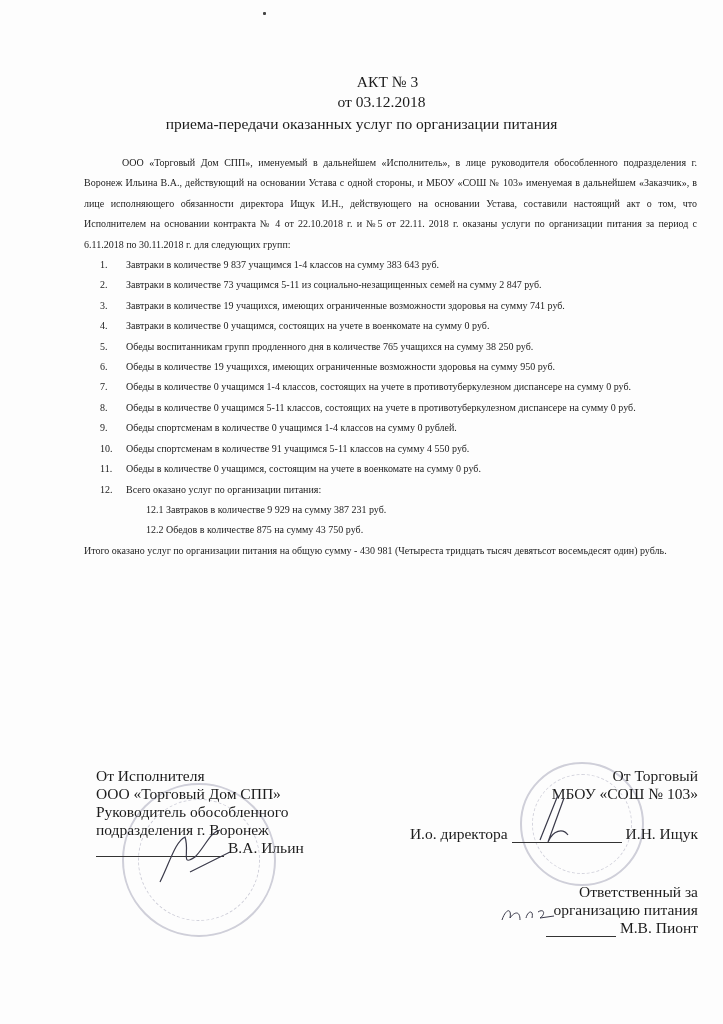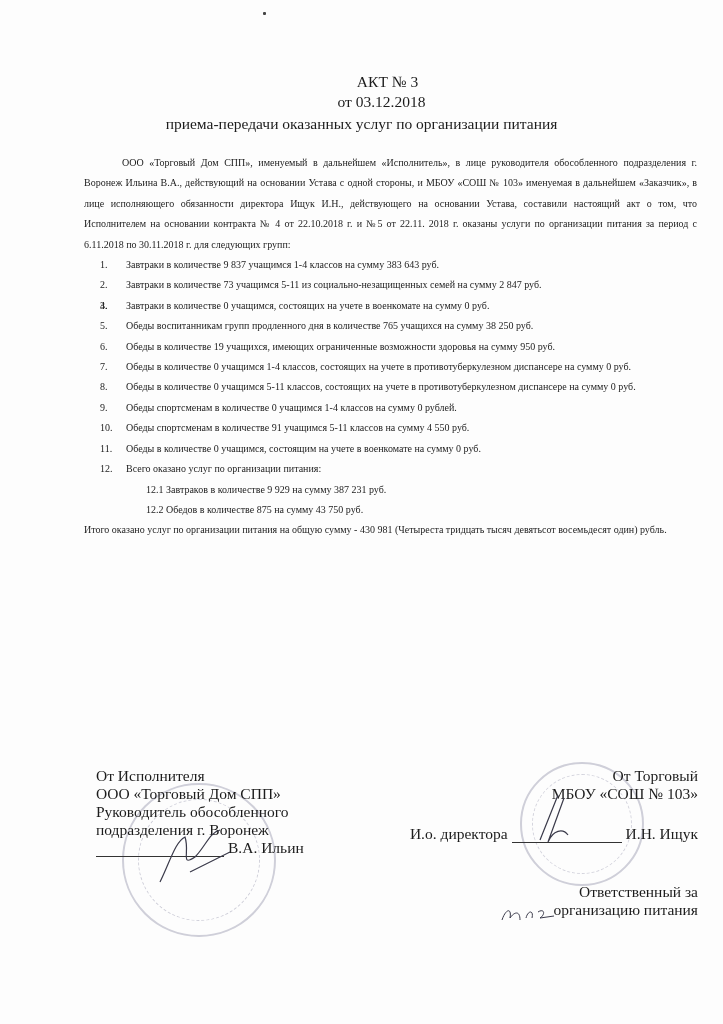--- a/index.html
+++ b/index.html
@@ -54,21 +54,21 @@
     <div class="date">от 03.12.2018</div>
     <div class="subtitle">приема-передачи оказанных услуг по организации питания</div>
   </div>
 
   <div class="body-text">
     <p class="intro">ООО «Торговый Дом СПП», именуемый в дальнейшем «Исполнитель», в лице руководителя обособленного подразделения г. Воронеж Ильина В.А., действующий на основании Устава с одной стороны, и МБОУ «СОШ № 103» именуемая в дальнейшем «Заказчик», в лице исполняющего обязанности директора Ищук И.Н., действующего на основании Устава, составили настоящий акт о том, что Исполнителем на основании контракта № 4 от 22.10.2018 г.  и №5 от 22.11. 2018 г. оказаны услуги по организации питания за период с 6.11.2018 по 30.11.2018 г. для следующих групп:</p>
 
     <ol class="items">
       <li><span class="num">1.</span><span>Завтраки в количестве 9 837 учащимся 1-4 классов на сумму 383 643 руб.</span></li>
       <li><span class="num">2.</span><span>Завтраки в количестве 73 учащимся 5-11 из социально-незащищенных семей на сумму 2 847 руб.</span></li>
-      <li><span class="num">3.</span></li>
+      <li><span class="num">3.</span><span>Завтраки в количестве 19 учащихся, имеющих ограниченные возможности здоровья на сумму 741 руб.</span></li>
       <li><span class="num">4.</span><span>Завтраки в количестве 0 учащимся, состоящих на учете в военкомате на сумму 0 руб.</span></li>
       <li><span class="num">5.</span><span>Обеды воспитанникам групп продленного дня в количестве 765 учащихся на сумму 38 250 руб.</span></li>
       <li><span class="num">6.</span><span>Обеды в количестве 19 учащихся, имеющих ограниченные возможности здоровья на сумму 950 руб.</span></li>
       <li><span class="num">7.</span><span>Обеды в количестве 0 учащимся 1-4 классов, состоящих на учете в противотуберкулезном диспансере на сумму 0 руб.</span></li>
       <li><span class="num">8.</span><span>Обеды в количестве 0 учащимся 5-11 классов, состоящих на учете в противотуберкулезном диспансере на сумму 0 руб.</span></li>
       <li><span class="num">9.</span><span>Обеды спортсменам в количестве 0 учащимся 1-4 классов на сумму 0 рублей.</span></li>
       <li><span class="num">10.</span><span>Обеды спортсменам в количестве 91 учащимся 5-11 классов на сумму 4 550 руб.</span></li>
       <li><span class="num">11.</span><span>Обеды в количестве 0 учащимся, состоящим на учете в военкомате на сумму 0 руб.</span></li>
       <li><span class="num">12.</span><span>Всего оказано услуг по организации питания:</span></li>
     </ol>
@@ -104,20 +104,24 @@
     <div>МБОУ «СОШ № 103»</div>
     <div style="height:22px;"></div>
     <div class="row">
       <span class="role">И.о. директора</span>
       <span class="line"></span>
       <span>И.Н. Ищук</span>
     </div>
     <div style="height:40px;"></div>
     <div>Ответственный за</div>
     <div>организацию питания</div>
+    <div class="row">
+      <span class="line" style="width:70px;"></span>
+      <span>М.В. Пионт</span>
+    </div>
   </div>
 
   <svg class="scribble" style="left:528px;top:790px;" width="50" height="60">
     <path d="M30 5 L 12 50 M36 8 L 20 52 C 25 40, 35 38, 40 45" stroke="#3a3a4a" stroke-width="1.2" fill="none"></path>
   </svg>
   <svg class="scribble" style="left:498px;top:904px;" width="60" height="22">
     <path d="M4 16 C 8 4, 14 4, 12 14 C 16 8, 22 6, 22 16 M28 14 C 30 6, 36 6, 34 14 M40 8 C 46 4, 48 10, 42 14 L 56 12" stroke="#3a3a4a" stroke-width="1" fill="none"></path>
   </svg>
 </div>
 

